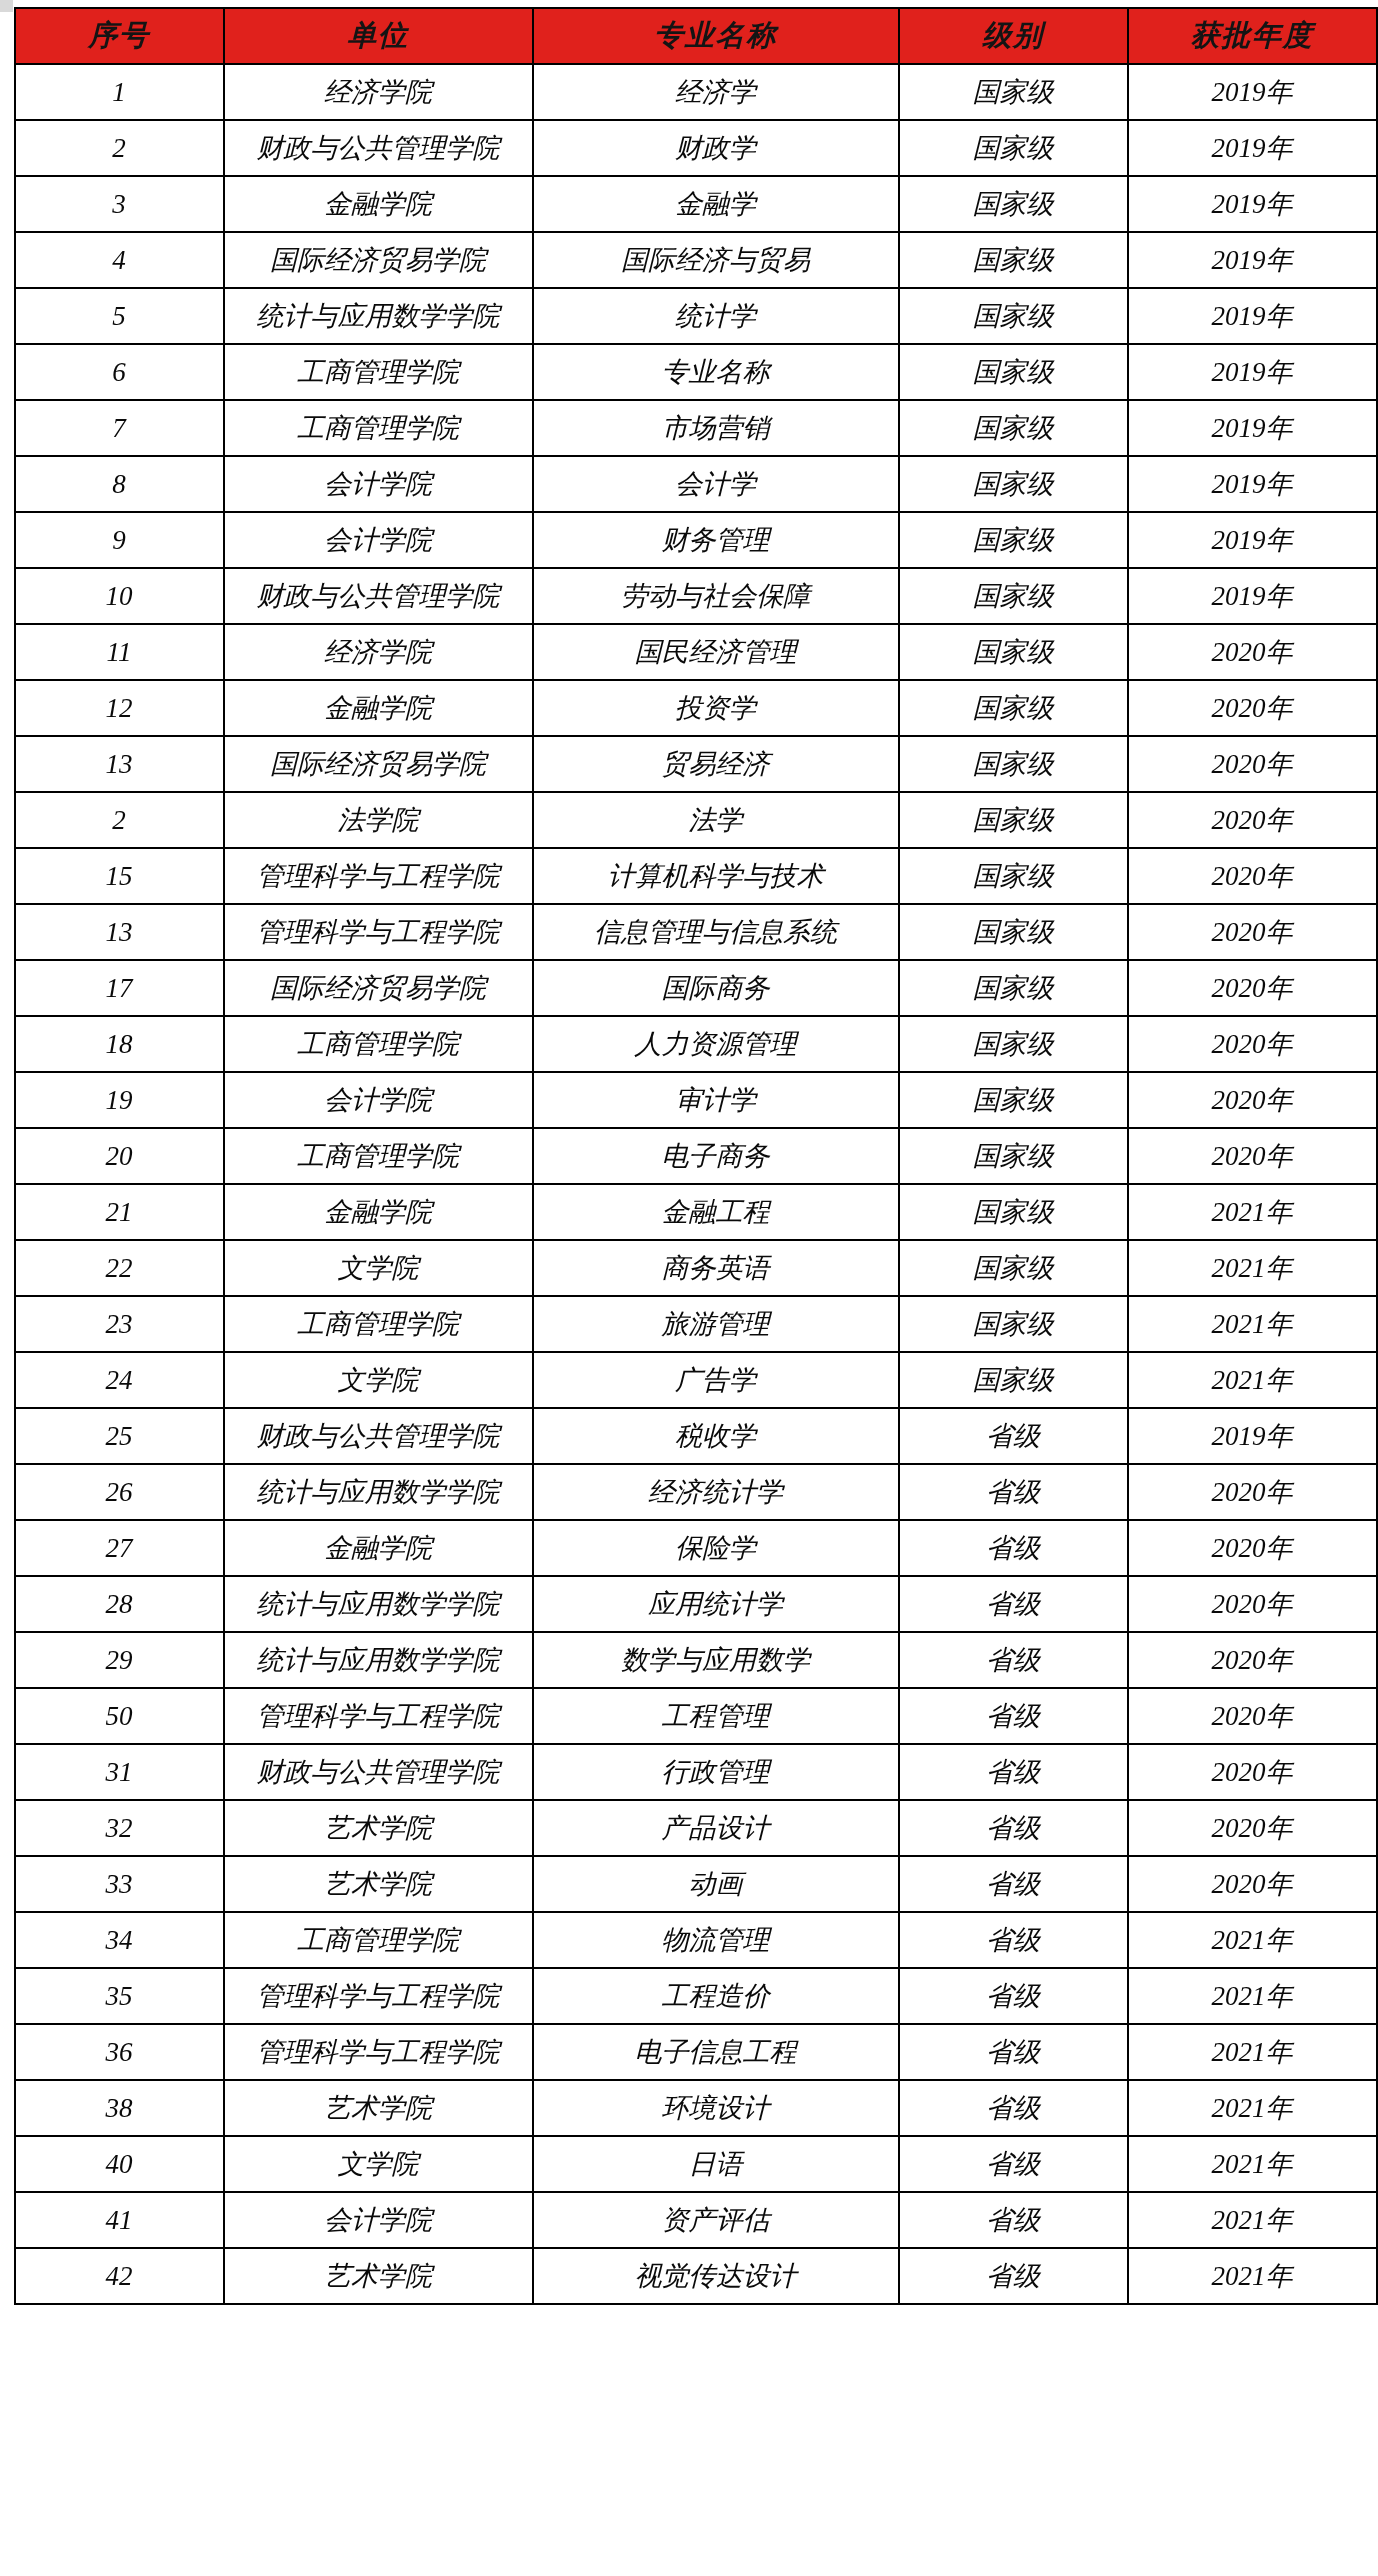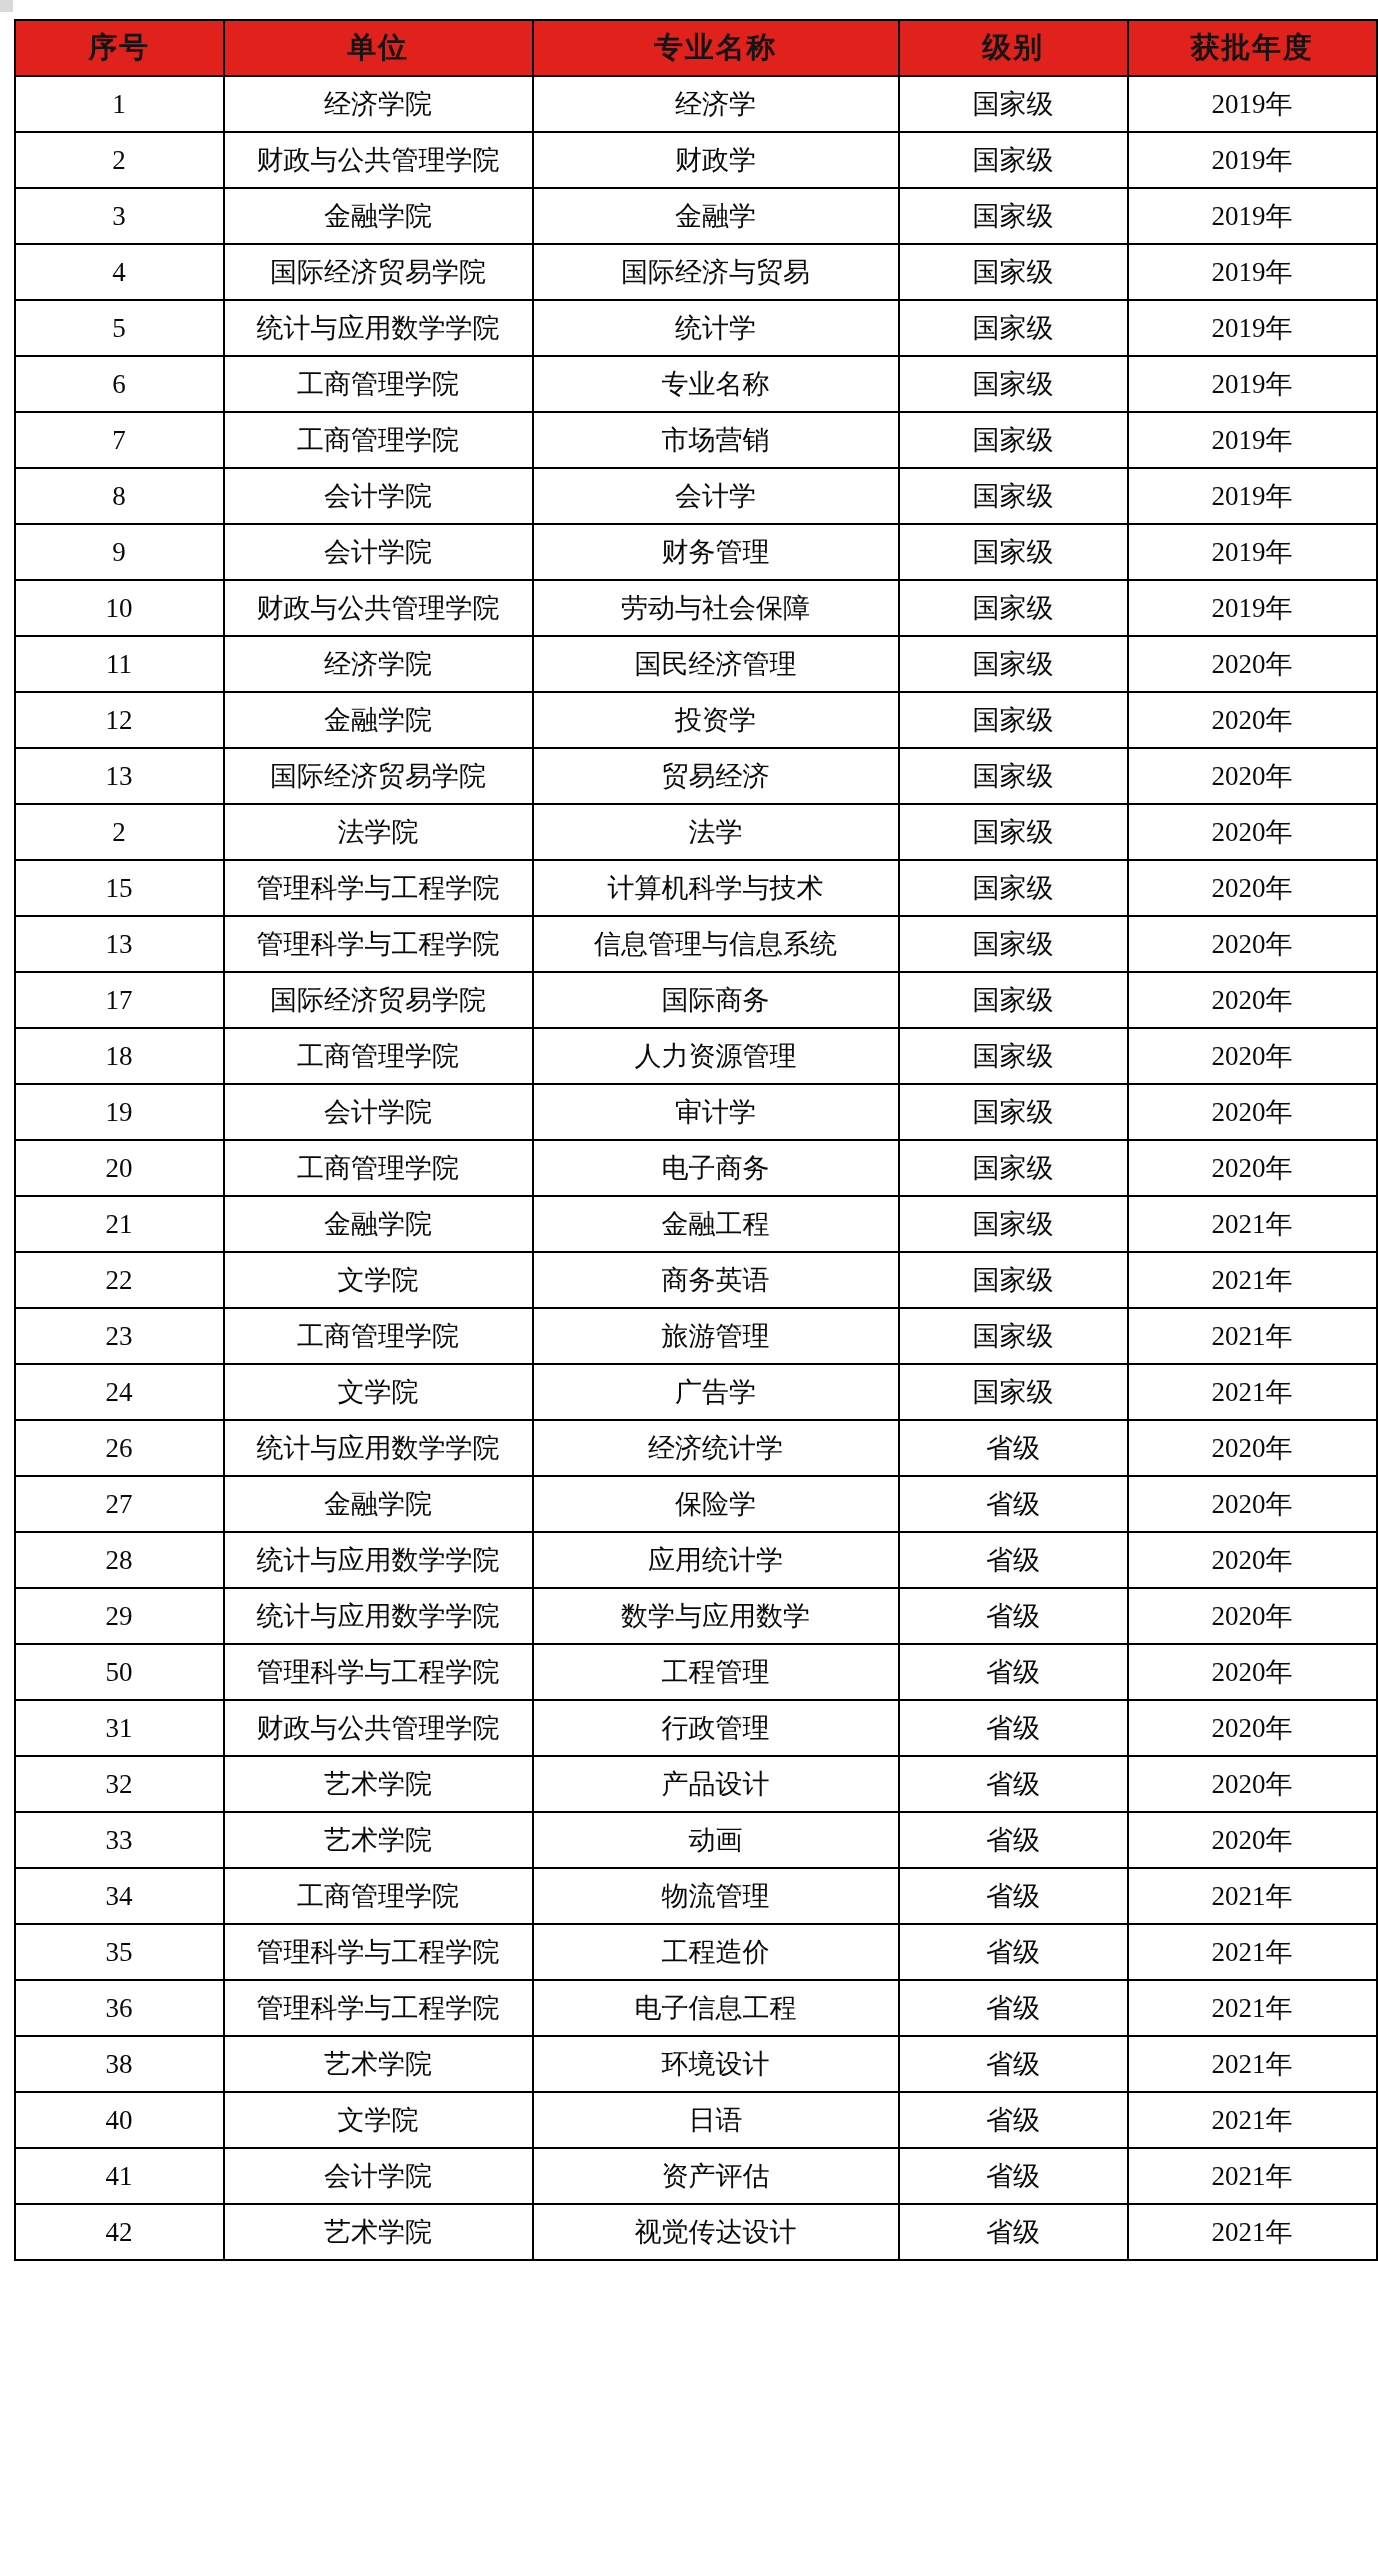--- a/index.html
+++ b/index.html
@@ -19,21 +19,22 @@
   }
   .corner-artifact {
     position: absolute;
     left: 0; top: 0;
     width: 12.6px; height: 11.7px;
     background: #d9d9d9;
   }
   .table-wrap {
     position: absolute;
     left: 13.5px;
-    top: 19px;
+    top: 7px;
+    font-style: italic;
   }
   table.programs {
     border-collapse: collapse;
     table-layout: fixed;
     width: 1362px;
   }
   table.programs th,
   table.programs td {
     border: 2.7px solid var(--border-color);
     text-align: center;
@@ -247,20 +248,27 @@
           <td>2021年</td>
         </tr>
         <tr>
           <td>24</td>
           <td>文学院</td>
           <td>广告学</td>
           <td>国家级</td>
           <td>2021年</td>
         </tr>
         <tr>
+          <td>25</td>
+          <td>财政与公共管理学院</td>
+          <td>税收学</td>
+          <td>省级</td>
+          <td>2019年</td>
+        </tr>
+        <tr>
           <td>26</td>
           <td>统计与应用数学学院</td>
           <td>经济统计学</td>
           <td>省级</td>
           <td>2020年</td>
         </tr>
         <tr>
           <td>27</td>
           <td>金融学院</td>
           <td>保险学</td>

